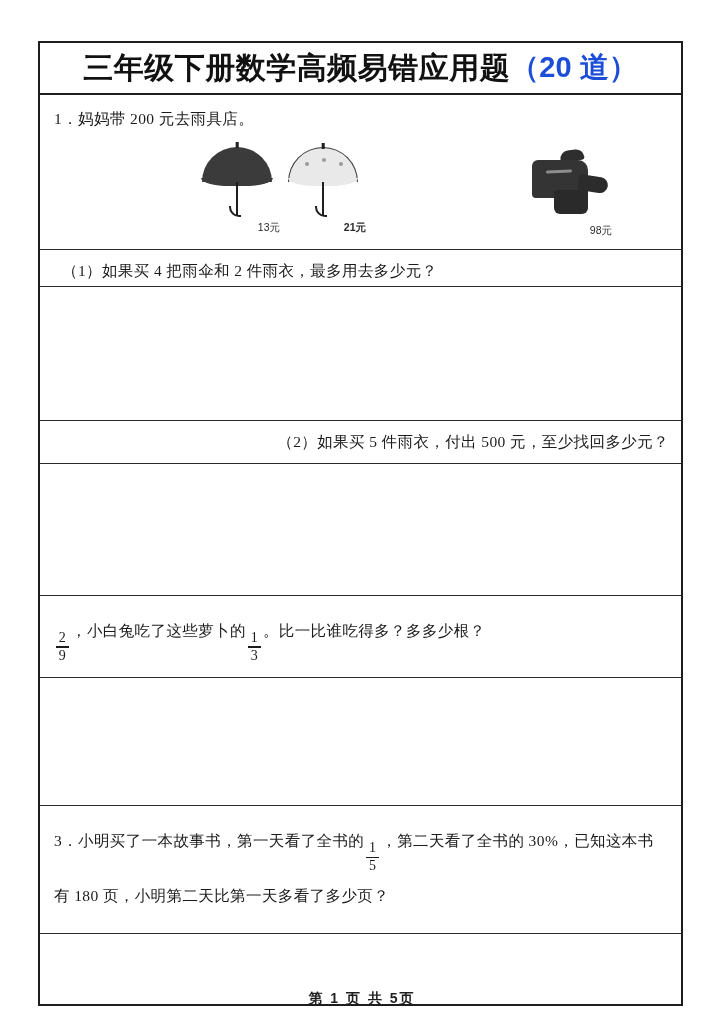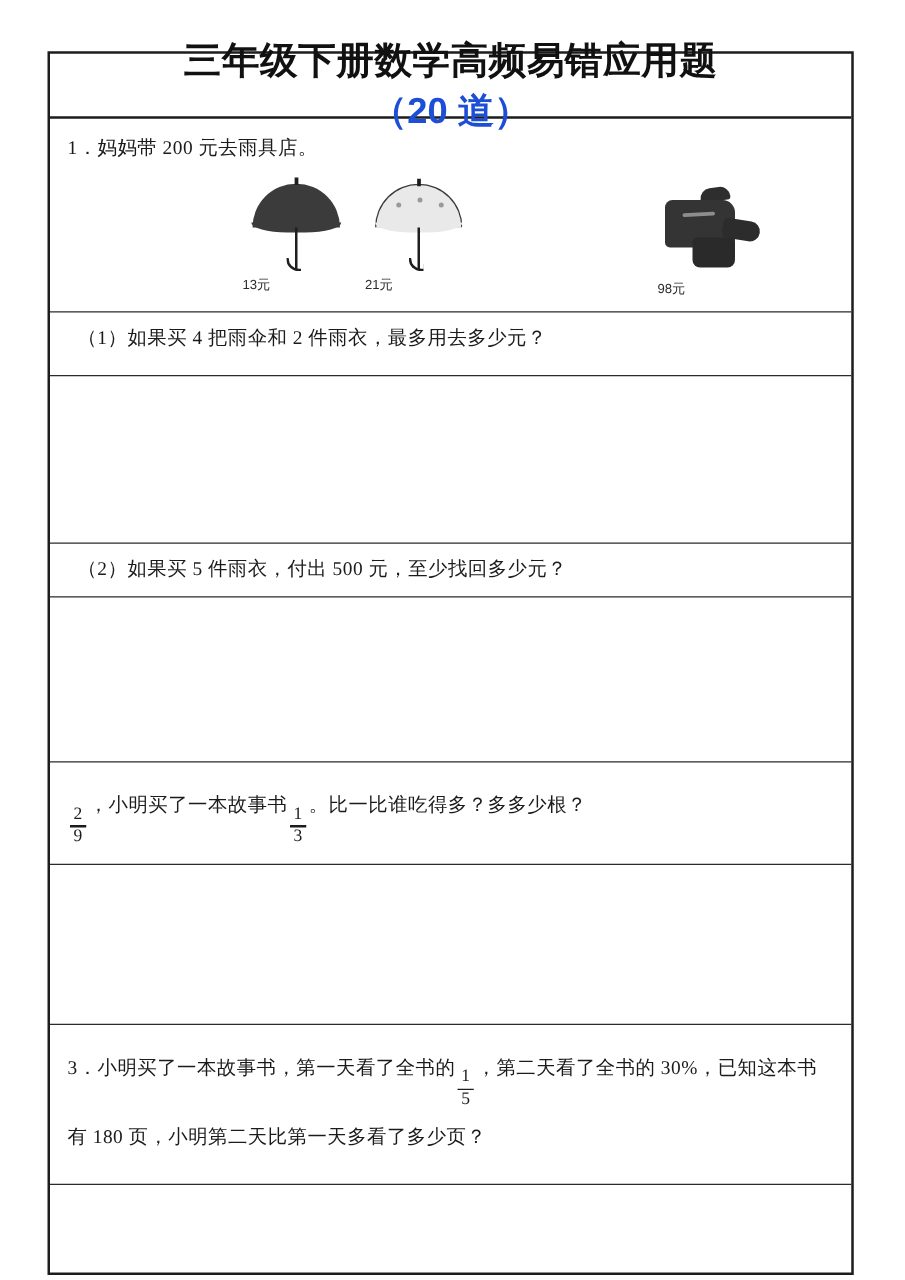--- a/index.html
+++ b/index.html
@@ -32,21 +32,20 @@
     width: 645px;
     border: 2px solid #1d1d1d;
     box-sizing: border-box;
     background: #fff;
   }
 
   .row {
     border-bottom: 1.5px solid #2b2b2b;
     box-sizing: border-box;
     position: relative;
-    flex-direction: column;
   }
   .row:last-child { border-bottom: none; }
 
   
   .title-row {
     height: 52px;
     display: flex;
     align-items: center;
     justify-content: center;
     border-bottom: 2px solid #1d1d1d;
@@ -104,21 +103,21 @@
   .frac .den { padding: 0 2px; }
 
   
   .goods {
     position: relative;
     height: 104px;
     margin-top: 2px;
   }
   .good {
     position: absolute;
-    text-align: left;
+    text-align: right;
     width: 86px;
   }
   .good .art {
     height: 72px;
     position: relative;
   }
   .good .price {
     font-family: "Liberation Sans", "DejaVu Sans", sans-serif;
     font-size: 10.5px;
     color: #2a2a2a;
@@ -270,21 +269,21 @@
                   <div class="tip"></div>
                 </div>
               <div class="pole">
                   <div class="hook"></div>
                 </div>
             </div>
           </div>
           <div class="price">13元</div>
         </div>
 
-        <div class="good" style="left:238px; top:12px;">
+        <div class="good" style="left:226px; top:12px;font-weight:bold;">
           <div class="art">
             <div class="umb umb-mid">
               <div class="canopy">
                 <div class="tip"></div>
                 <div class="dot" style="left:16px; top:14px;"></div>
                 <div class="dot" style="left:33px; top:10px;"></div>
                 <div class="dot" style="left:50px; top:14px;"></div>
               </div>
               <div class="pole">
                   <div class="hook"></div>
@@ -305,37 +304,37 @@
               <div class="sleeve"></div>
               <div class="pants"></div>
             </div>
           </div>
           <div class="price" style="margin-top:4px;">98元</div>
         </div>
 
       </div>
     </div>
 
-    <div class="row q-row" style="padding-top:6px; padding-bottom:14px;">
+    <div class="row q-row" style="padding-top:6px; padding-bottom:0;">
       <div class="q-text" style="padding-left:8px;">（1）如果买 4 把雨伞和 2 件雨衣，最多用去多少元？</div>
     </div>
     <div class="row answer-row" style="height:134px;"></div>
 
     <div class="row q-row" style="padding-top:6px; padding-bottom:6px;">
-      <div class="q-text" style="padding-left:8px;">（2）如果买 5 件雨衣，付出 500 元，至少找回多少元？</div>
+      <div class="q-text" style="padding-left:8px;text-align:right;">（2）如果买 5 件雨衣，付出 500 元，至少找回多少元？</div>
     </div>
     <div class="row answer-row" style="height:132px;"></div>
 
     <div class="row q-row" style="padding-top:12px; padding-bottom:14px;">
       <div class="q-text q-text-tall">
         <span class="frac">
             <span class="num">2</span>
             <span class="bar"></span>
             <span class="den">9</span>
-          </span><span>，小明买了一本故事书</span><span class="frac">
+          </span><span>，小白兔吃了这些萝卜的</span><span class="frac">
             <span class="num">1</span>
             <span class="bar"></span>
             <span class="den">3</span>
           </span><span>。比一比谁吃得多？多多少根？</span>
       </div>
     </div>
     <div class="row answer-row" style="height:128px;"></div>
 
     <div class="row q-row" style="padding-top:12px; padding-bottom:14px;">
       <div class="q-text q-text-tall">
@@ -343,14 +342,15 @@
             <span class="num">1</span>
             <span class="bar"></span>
             <span class="den">5</span>
           </span><span>，第二天看了全书的 30%，</span><span>已知这本书有 180 页，小明第二天比第一天多看了多少页？</span>
       </div>
     </div>
     <div class="row answer-row" style="height:70px;"></div>
 
   </div>
 
+  <div class="footer">第 1 页 共 5页</div>
 
 </div>
 
 </body></html>

